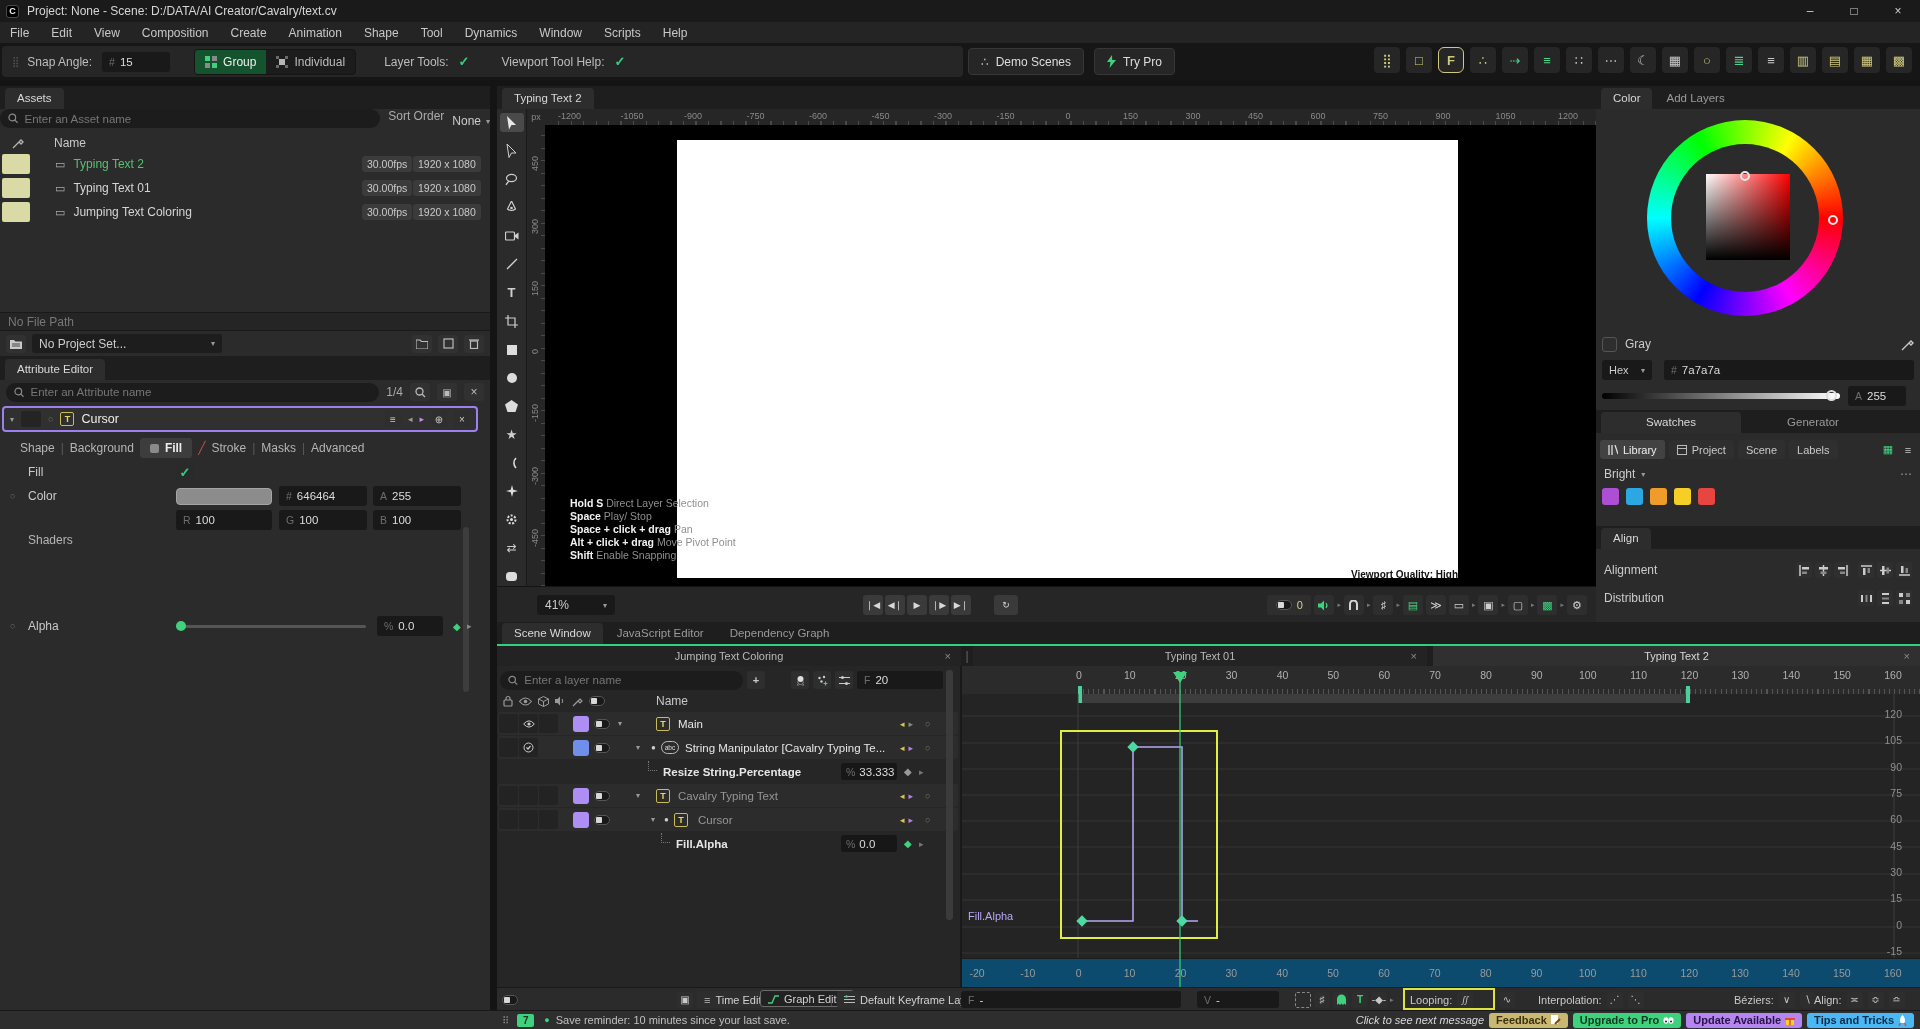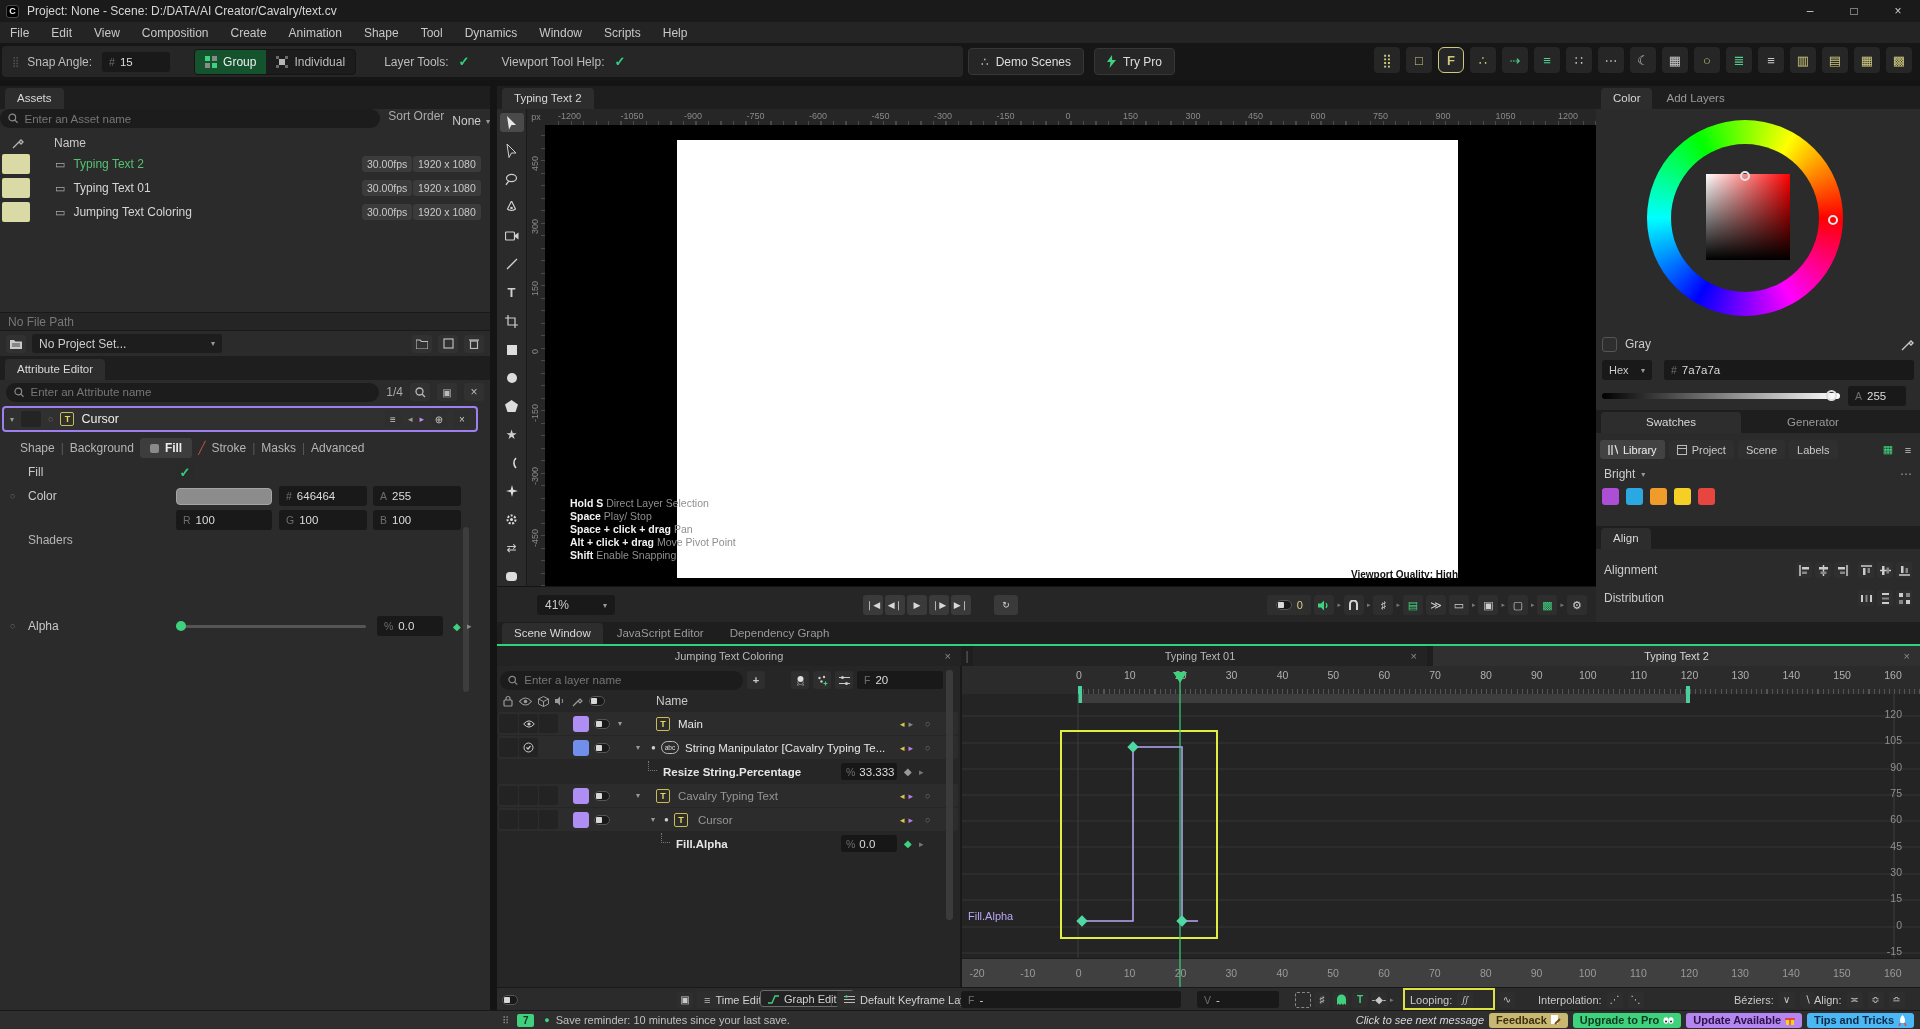--- a/index.html
+++ b/index.html
@@ -166,21 +166,21 @@
   #outl-scroll { left:449px; top:4px; width:7px; height:250px; background:#3b3b3b; border-radius:3px; }
 
   
   #graphcol { left:465px; top:44px; width:958px; height:321px; background:#242424; overflow:hidden; }
   #g-ruler { left:0; top:0; width:958px; height:28px; background:#2b2b2b; position:absolute; }
   #g-ruler::after { content:""; position:absolute; left:116px; right:0; bottom:0; height:5px; background:repeating-linear-gradient(90deg,#555 0 1px,transparent 1px 5.1px); }
   #g-ticks { position:absolute; left:106px; top:3px; width:836px; display:flex; justify-content:space-between; }
   .gtick { width:22px; text-align:center; font-size:10.5px; color:#b0b0b0; }
   #workbar { left:116px; top:28px; width:612px; height:9px; background:#3d3d3d; }
   .wcap { position:absolute; top:-8px; width:4px; height:17px; background:#4ccf9f; }
-  #g-bruler { left:0; top:292px; width:958px; height:29px; background:#404040; position:absolute; border-top:1px solid #1c1c1c; }
+  #g-bruler { left:0; top:292px; width:958px; height:29px; background:#0c4a6e; position:absolute; border-top:1px solid #1c1c1c; }
   #gb-ticks { position:absolute; left:4px; top:8px; width:938px; display:flex; justify-content:space-between; }
   .gbtick { width:22px; text-align:center; font-size:10.5px; color:#9a9a9a; }
   #vaxis { position:absolute; left:898px; top:42px; height:253px; width:42px; display:flex; flex-direction:column; justify-content:space-between; z-index:3; }
   .vax { font-size:10.5px; color:#8f8f8f; text-align:right; width:100%; height:16px; }
   #fillalpha-label { left:6px; top:244px; color:#b9a7f5; font-size:11px; z-index:3; }
   #gsvg { left:0; top:0; z-index:2; pointer-events:none; }
 
   
   #bp-toolbar { left:0; top:365px; width:1423px; height:23px; background:#2b2b2b; border-top:1px solid #191919; }
   .btt { position:absolute; top:3px; height:17px; display:flex; align-items:center; gap:5px; color:#c9c9c9; font-size:11px; }

